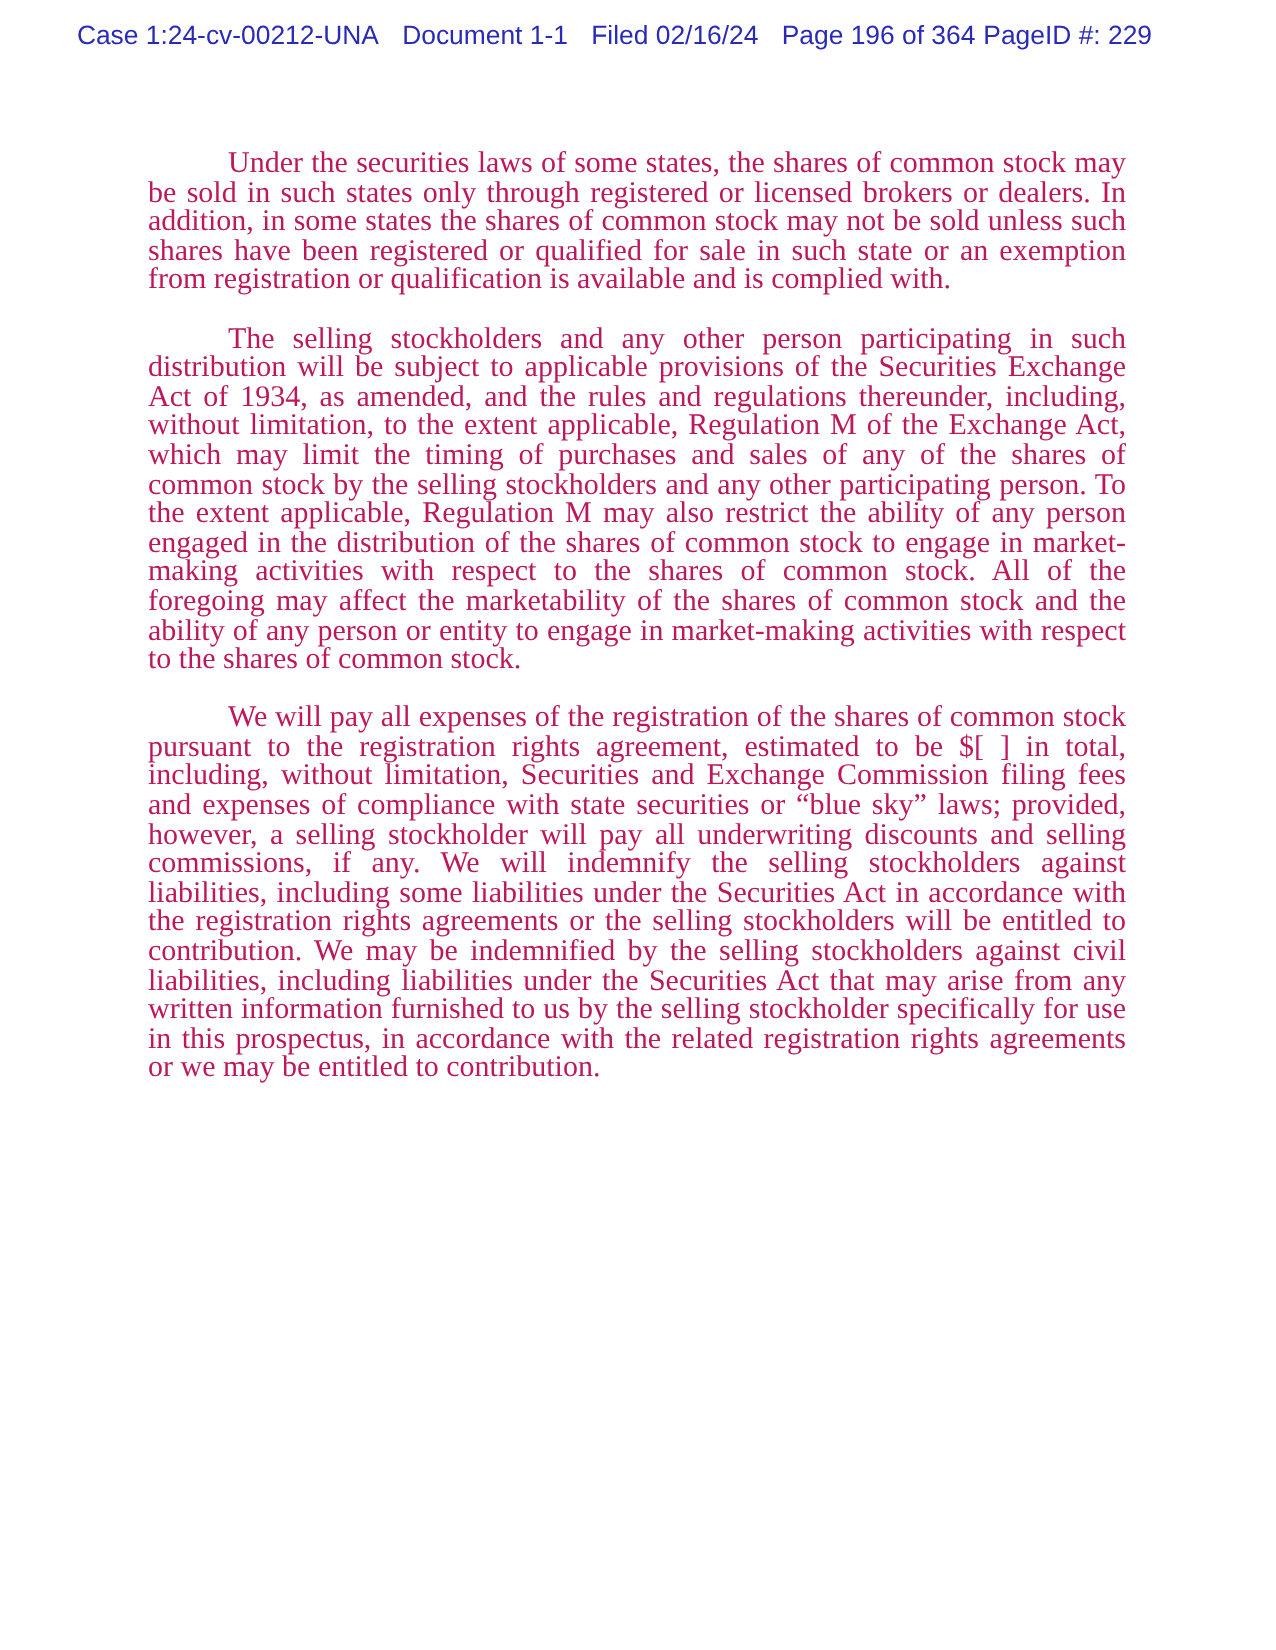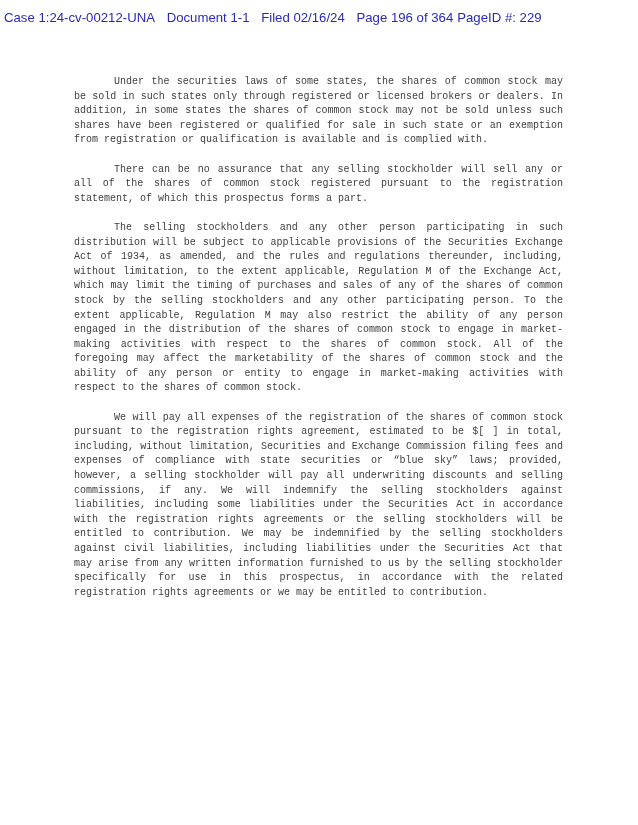--- a/index.html
+++ b/index.html
@@ -11,54 +11,53 @@
       width: 638px;
       height: 825px;
       position: relative;
       overflow: hidden;
     }
     .filing-header {
       position: absolute;
       top: 10px;
       left: 0;
       width: 580px;
-      text-align: left;
+      text-align: right;
       font-family: "Liberation Sans", sans-serif;
       font-size: 13.2px;
       color: #2a2ab8;
       white-space: nowrap;
       letter-spacing: 0;
     }
     .filing-header span {
       margin: 0 4px;
     }
     .page-body {
       position: absolute;
       top: 75px;
       left: 74px;
       width: 489px;
-      font-family: Liberation Mono, monospace;
-      font-size: 10px;
+      font-family: Liberation Serif, serif;
+      font-size: 15px;
       line-height: 14.6px;
-      color: #404040;
+      color: #be185d;
     }
     .para {
       margin: 0 0 14.6px 0;
       text-align: justify;
       text-indent: 40px;
     }
   </style>
 </head>
 <body>
 
 <div class="filing-header">
   <span>Case 1:24-cv-00212-UNA</span>
   <span>Document 1-1</span>
   <span>Filed 02/16/24</span>
   <span>Page 196 of 364</span><span style="margin-left:0">PageID #: 229</span>
 </div>
 
 <div class="page-body">
   <p class="para">Under the securities laws of some states, the shares of common stock may be sold in such states only through registered or licensed brokers or dealers.  In addition, in some states the shares of common stock may not be sold unless such shares have been registered or qualified for sale in such state or an exemption from registration or qualification is available and is complied with.</p>
-  <p class="para">There can be no assurance that any selling stockholder will sell any or all of the shares of common stock registered pursuant to the registration statement, of which this prospectus forms a part.</p>
   <p class="para">The selling stockholders and any other person participating in such distribution will be subject to applicable provisions of the Securities Exchange Act of 1934, as amended, and the rules and regulations thereunder, including, without limitation, to the extent applicable, Regulation M of the Exchange Act, which may limit the timing of purchases and sales of any of the shares of common stock by the selling stockholders and any other participating person.  To the extent applicable, Regulation M may also restrict the ability of any person engaged in the distribution of the shares of common stock to engage in market-making activities with respect to the shares of common stock.  All of the foregoing may affect the marketability of the shares of common stock and the ability of any person or entity to engage in market-making activities with respect to the shares of common stock.</p>
   <p class="para">We will pay all expenses of the registration of the shares of common stock pursuant to the registration rights agreement, estimated to be $[ ] in total, including, without limitation, Securities and Exchange Commission filing fees and expenses of compliance with state securities or “blue sky” laws; provided, however, a selling stockholder will pay all underwriting discounts and selling commissions, if any.  We will indemnify the selling stockholders against liabilities, including some liabilities under the Securities Act in accordance with the registration rights agreements or the selling stockholders will be entitled to contribution.  We may be indemnified by the selling stockholders against civil liabilities, including liabilities under the Securities Act that may arise from any written information furnished to us by the selling stockholder specifically for use in this prospectus, in accordance with the related registration rights agreements or we may be entitled to contribution.</p>
 </div>
 
 </body></html>

